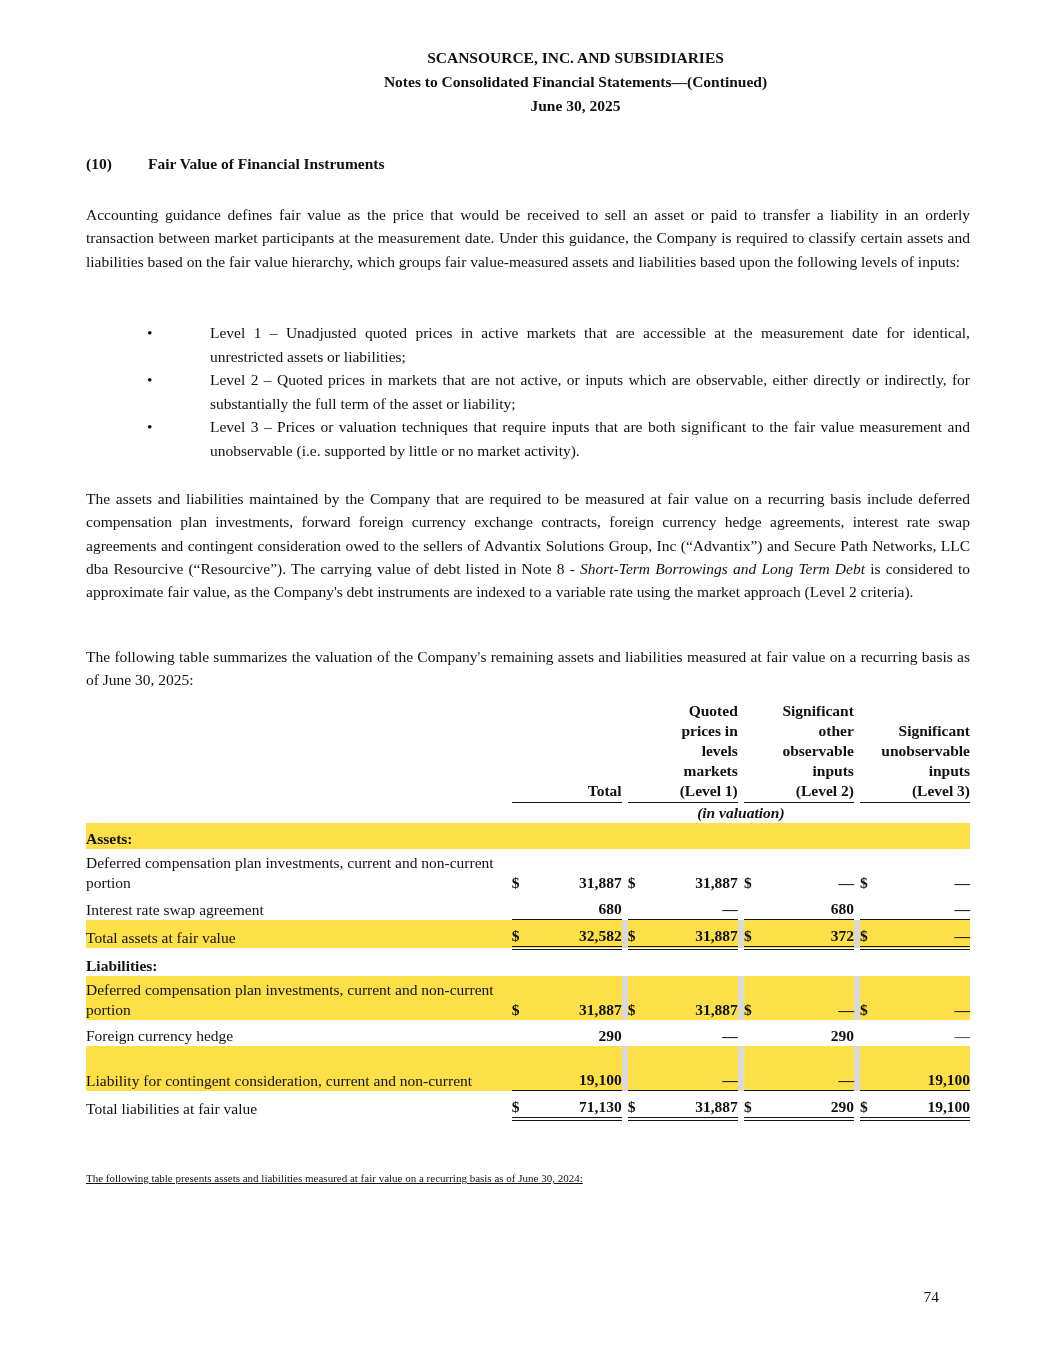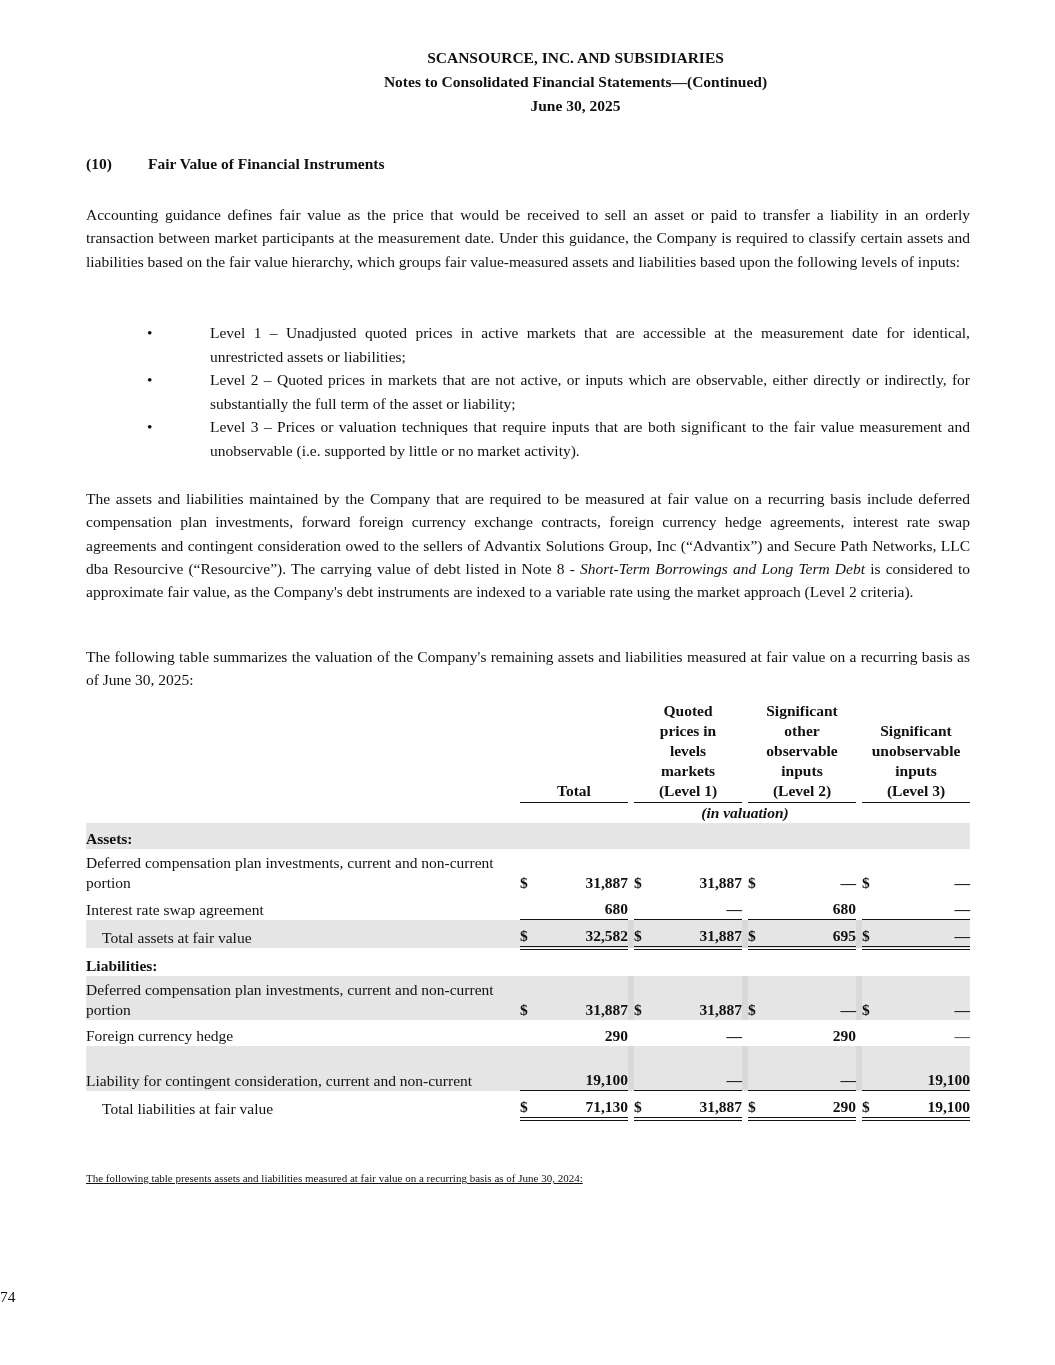--- a/index.html
+++ b/index.html
@@ -24,42 +24,42 @@
   .bullets { position: absolute; left: 86px; width: 884px; top: 321px; }
   .bullet { display: flex; line-height: 23.5px; }
   .bullet .dot { width: 124px; padding-left: 61px; box-sizing: border-box; }
   .bullet .txt { flex: 1; text-align: justify; }
 
   table.fv {
     position: absolute; left: 86px; top: 701px; width: 884px;
     border-collapse: collapse; font-size: 15.5px;
   }
   table.fv td { padding: 0; vertical-align: bottom; line-height: 20px; }
-  .hdr td { font-weight: bold; text-align: center; line-height: 19.5px; margin-top: 25px; }
+  .hdr td { font-weight: bold; text-align: right; line-height: 19.5px; margin-top: 25px; }
   .hdr .hcell { border-bottom: 1.5px solid #111; padding-bottom: 1px; }
   .units td { font-style: italic; font-weight: bold; text-align: center; padding-top: 6px; line-height: 18px; }
-  .shade td { background: #e5e5e5; }
+  .shade td { background: #fde047; }
   .shade td.gap { background: #d9d9d9; }
   td.label { width: 418px; padding-left: 4px; }
-  td.label.indent { padding-left: 16px; }
+  td.label.indent { }
   td.label.bold { font-weight: bold; }
   td.dollar { width: 18px; text-align: left; font-weight: bold; }
   td.val { width: 90px; text-align: right; font-weight: bold; padding-right: 4px; }
   td.gap { width: 6px; }
   .sub td.ul { border-bottom: 1.5px solid #111; }
   .tot td.dl { border-bottom: 4px double #111; }
   .row-std td { height: 26px; }
   .row-2 td { height: 44px; }
   .dash { font-weight: normal; }
   .light { color: #555; font-weight: normal; }
   .after-table {
     position: absolute; top: 1172px; left: 86px; font-size: 11px; text-decoration: underline;
   }
   .page-num {
-    position: absolute; top: 1288px; left: 0; width: 939px; text-align: left; font-size: 15.5px;
+    position: absolute; top: 1288px; left: 0; width: 939px; text-align: right; font-size: 15.5px;
   }
 </style>
 </head>
 <body>
 
 <div class="header">
   <div>SCANSOURCE, INC. AND SUBSIDIARIES</div>
   <div>Notes to Consolidated Financial Statements—(Continued)</div>
   <div>June 30, 2025</div>
 </div>
@@ -162,21 +162,21 @@
 
   <tr class="shade tot row-std">
     <td class="label indent">Total assets at fair value</td>
     <td class="dollar dl">$</td>
     <td class="val dl">32,582</td>
     <td class="gap"></td>
     <td class="dollar dl">$</td>
     <td class="val dl">31,887</td>
     <td class="gap"></td>
     <td class="dollar dl">$</td>
-    <td class="val dl">695</td>
+    <td class="val dl">372</td>
     <td class="gap"></td>
     <td class="dollar dl">$</td>
     <td class="val dl dash">—</td>
   </tr>
 
   <tr class="row-std">
     <td class="label bold">Liabilities:</td>
     <td colspan="11"></td>
   </tr>
 

